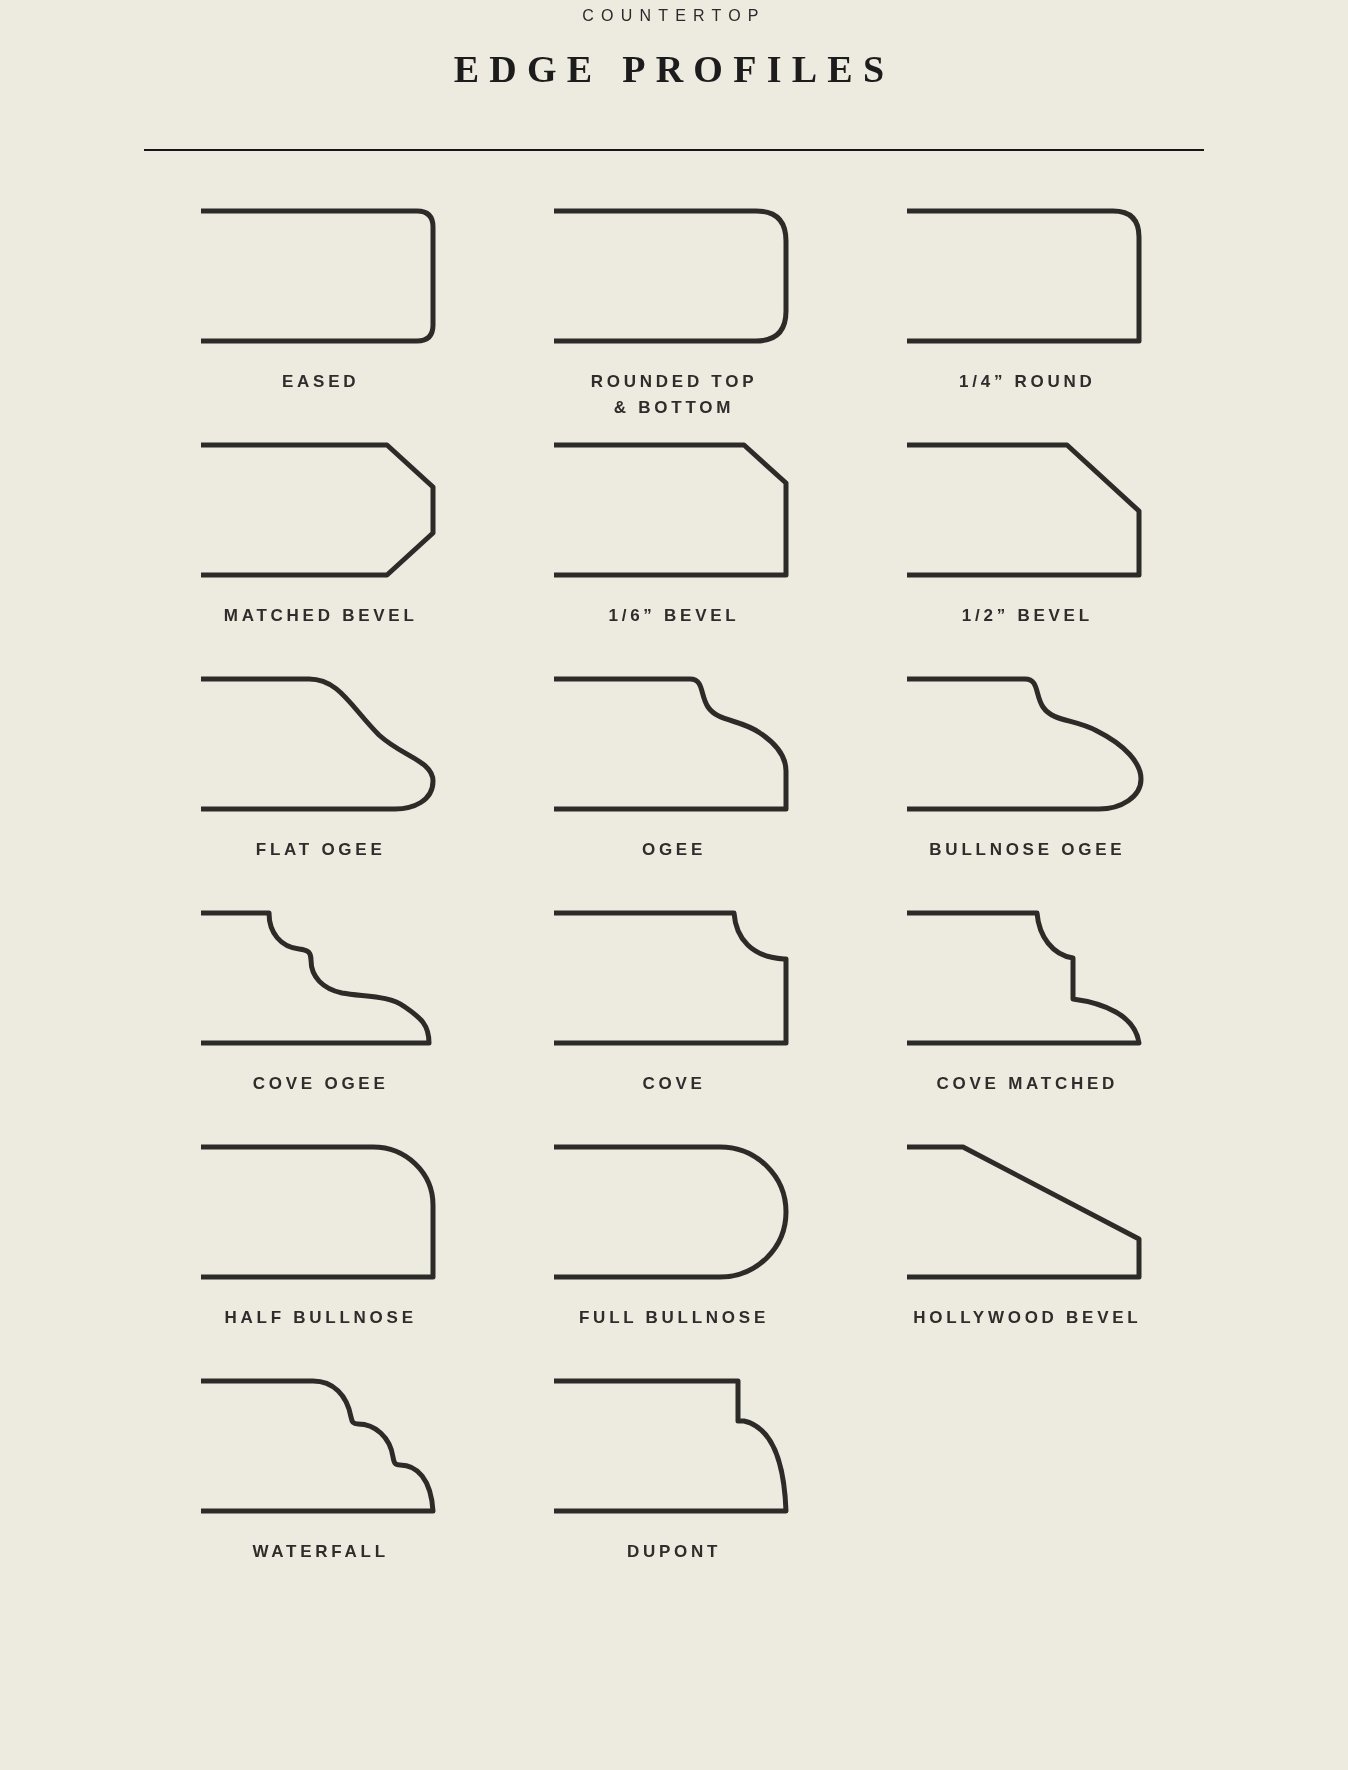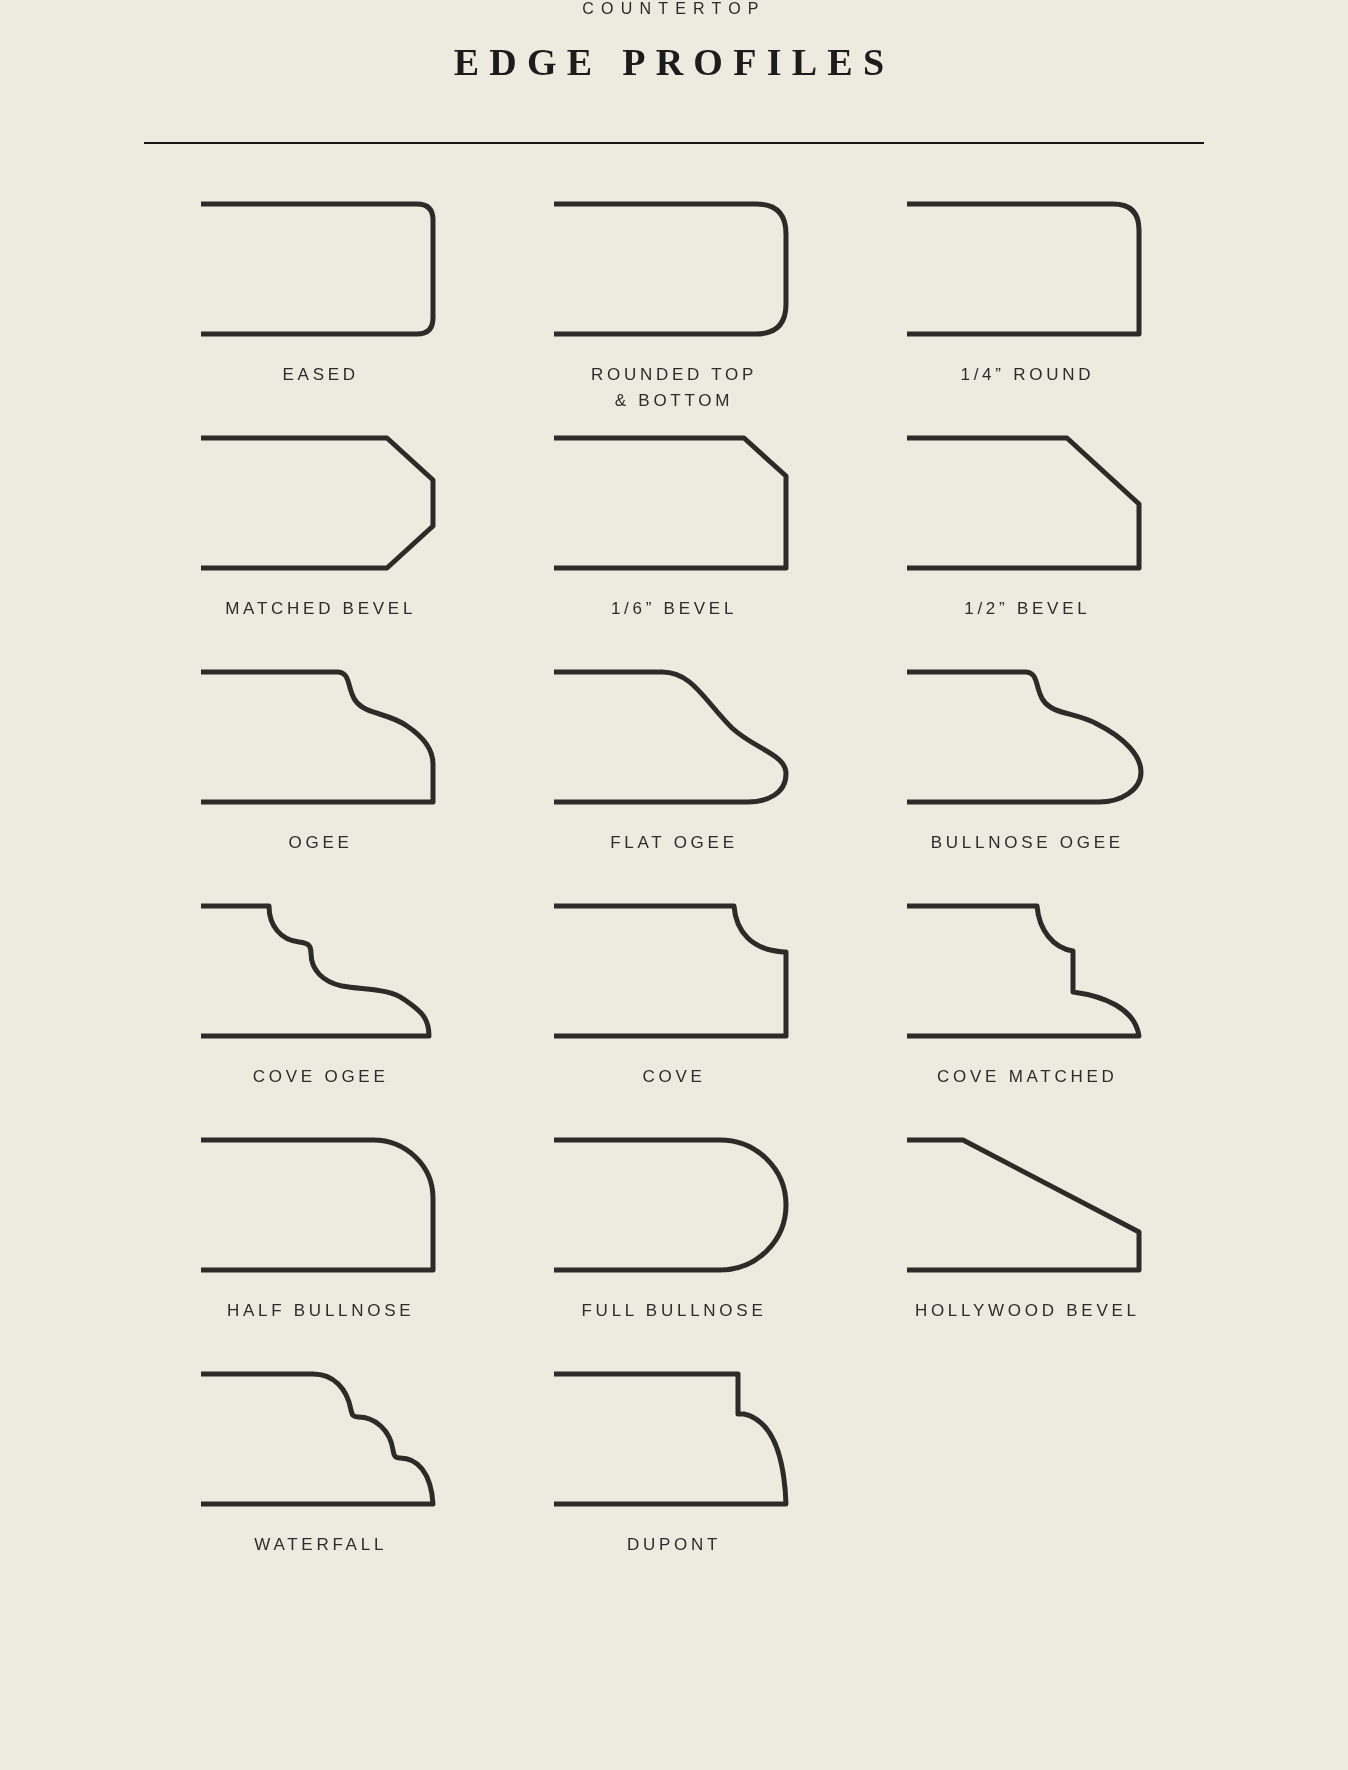--- a/index.html
+++ b/index.html
@@ -11,21 +11,21 @@
   *{margin:0;padding:0;box-sizing:border-box;}
   html,body{width:1348px;}
   body{
     background:var(--bg);
     font-family:"Liberation Sans", sans-serif;
     color:var(--text);
     min-height:1770px;
   }
   .page{
     width:1060px;
-    margin:0 auto;
+    margin:7px auto;
   }
   .title-small{
     text-align:center;
     font-size:16px;
     letter-spacing:0.45em;
     color:#2A2A2A;
     font-weight:400;
   }
   .title-large{
     text-align:center;
@@ -58,20 +58,21 @@
   }
   .shape-wrap svg{display:block;color:var(--line);}
   .label{
     margin-top:22px;
     font-size:17px;
     letter-spacing:0.22em;
     line-height:1.5;
     text-align:center;
     white-space:pre-line;
     color:var(--text);
+    font-weight:bold;
   }
 </style>
 </head>
 <body>
 
 <div class="page">
   <div class="title-small">COUNTERTOP</div>
   <div class="title-large">EDGE PROFILES</div>
   <div class="divider"></div>
   <div class="grid">
@@ -126,33 +127,33 @@
       <svg width="240" height="140" viewBox="0 0 240 140">
         <path d="M 2,4 H 160 L 232,70 V 134 H 2" fill="none" stroke="currentColor" stroke-width="5" stroke-linecap="square" stroke-linejoin="round"></path>
       </svg>
     </div>
     <div class="label">1/2” BEVEL</div>
   </div>
 
   <div class="cell">
     <div class="shape-wrap">
       <svg width="240" height="140" viewBox="0 0 240 140">
+        <path d="M 2,4 H 108 C 138,4 150,32 178,60 C 202,82 232,86 232,106 C 232,126 212,134 194,134 H 2" fill="none" stroke="currentColor" stroke-width="5" stroke-linecap="square" stroke-linejoin="round"></path>
+      </svg>
+    </div>
+    <div class="label">FLAT OGEE</div>
+  </div>
+
+  <div class="cell">
+    <div class="shape-wrap">
+      <svg width="240" height="140" viewBox="0 0 240 140">
         <path d="M 2,4 H 136 C 150,4 146,20 154,32 C 164,47 186,44 206,58 C 224,70 232,82 232,96 V 134 H 2" fill="none" stroke="currentColor" stroke-width="5" stroke-linecap="square" stroke-linejoin="round"></path>
       </svg>
     </div>
     <div class="label">OGEE</div>
-  </div>
-
-  <div class="cell">
-    <div class="shape-wrap">
-      <svg width="240" height="140" viewBox="0 0 240 140">
-        <path d="M 2,4 H 108 C 138,4 150,32 178,60 C 202,82 232,86 232,106 C 232,126 212,134 194,134 H 2" fill="none" stroke="currentColor" stroke-width="5" stroke-linecap="square" stroke-linejoin="round"></path>
-      </svg>
-    </div>
-    <div class="label">FLAT OGEE</div>
   </div>
 
   <div class="cell">
     <div class="shape-wrap">
       <svg width="240" height="140" viewBox="0 0 240 140">
         <path d="M 2,4 H 118 C 132,4 128,20 136,32 C 146,47 168,44 190,56 C 218,70 234,88 234,104 C 234,122 214,134 192,134 H 2" fill="none" stroke="currentColor" stroke-width="5" stroke-linecap="square" stroke-linejoin="round"></path>
       </svg>
     </div>
     <div class="label">BULLNOSE OGEE</div>
   </div>

